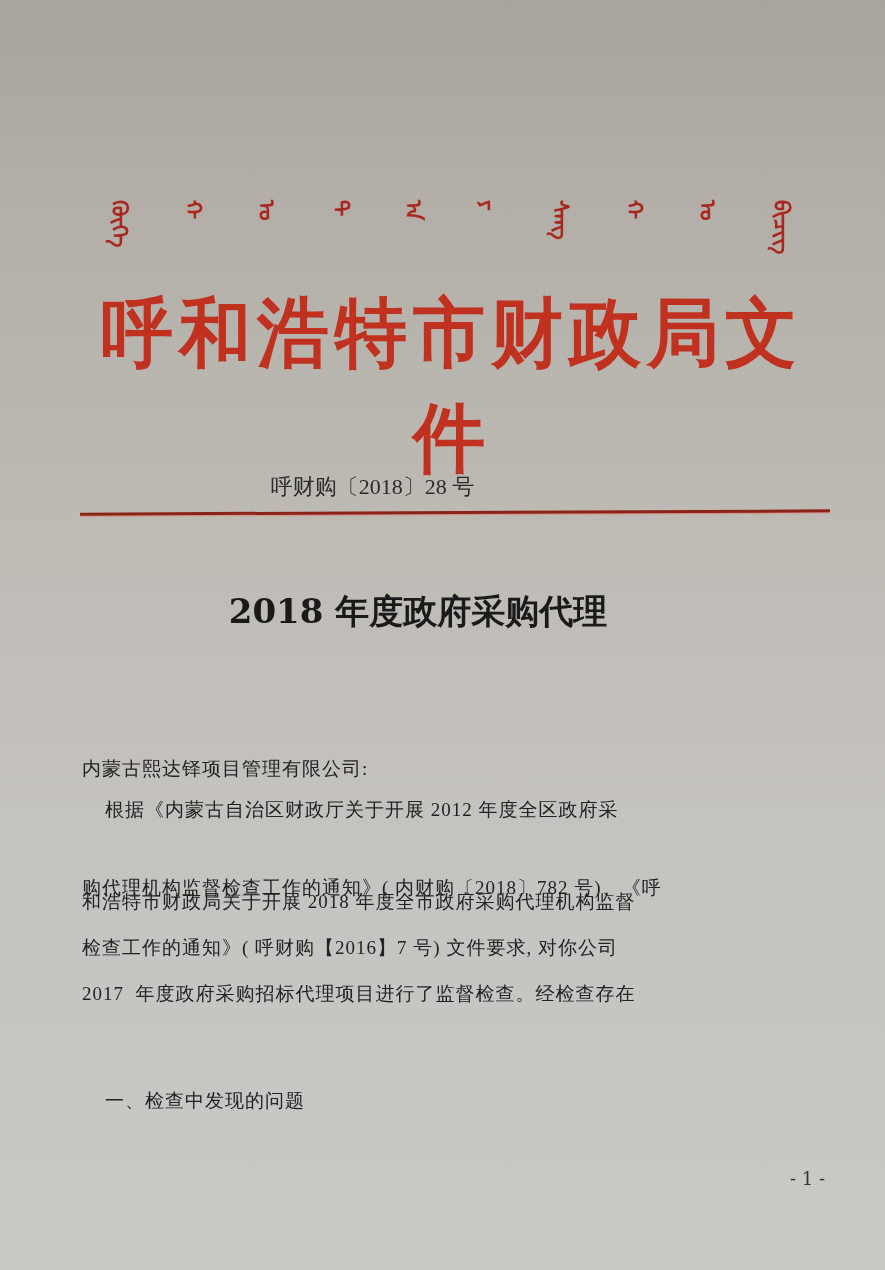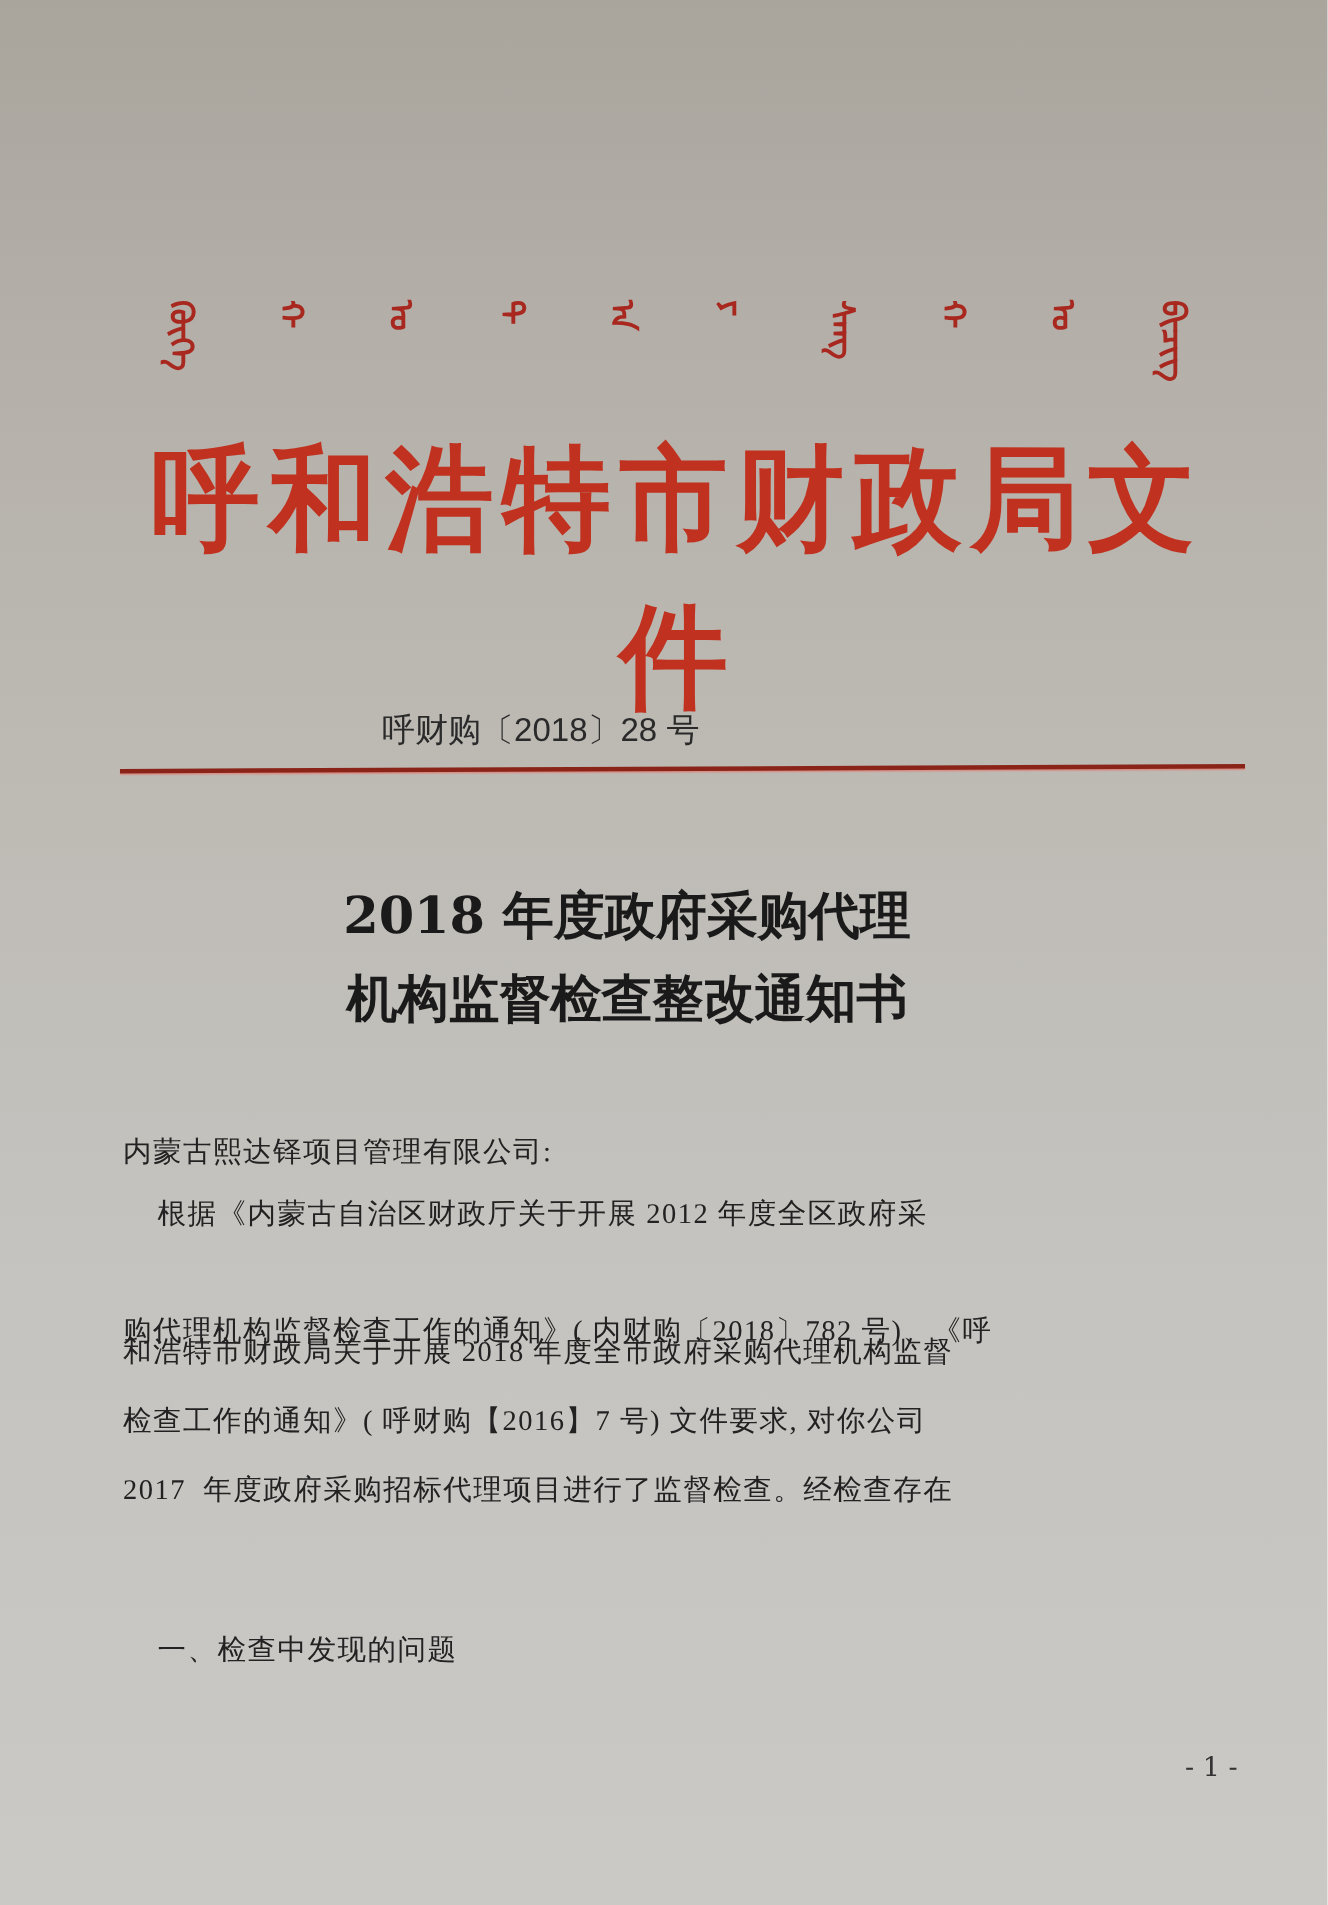--- a/index.html
+++ b/index.html
@@ -19,22 +19,22 @@
     color: #a8281f; font-family: "DejaVu Sans", sans-serif;
     writing-mode: vertical-lr; font-size: 22px; font-weight: bold; letter-spacing: -2px;
   }
   .header-title {
     position: absolute; left: 92px; top: 285px; width: 720px; text-align: center;
     color: #c0321f; font-family: "DejaVu Serif", serif; font-weight: bold;
     font-size: 72px; letter-spacing: 6px; line-height: 100px;
     transform: scaleY(1.05);
   }
   .doc-number {
-    position: absolute; left: 0; width: 721px; top: 472px; text-align: center;
-    font-size: 22px; color: #2a2a2a; font-family: Liberation Sans, sans-serif;
+    position: absolute; left: 12px; width: 721px; top: 472px; text-align: center;
+    font-size: 22px; color: #2a2a2a; font-family: Liberation Serif, serif;
   }
   .red-rule {
     position: absolute; left: 80px; top: 511px; width: 750px; height: 3px;
     background: #8a2418; box-shadow: 0 1px 1px #d88d84; transform: rotate(-0.25deg);
   }
   .title {
     position: absolute; left: 0; width: 836px; text-align: center;
     font-size: 34px; font-weight: bold; line-height: 52px; color: #1a1a1a;
     font-family: "DejaVu Serif", serif;
   }
@@ -68,21 +68,20 @@
     <span class="mglyph">ᠪᠢᠴᠢᠭ</span>
   </div>
 
   <div class="header-title">呼和浩特市财政局文件</div>
 
   <div class="doc-number">呼财购〔2018〕28 号</div>
 
   <div class="red-rule"></div>
 
   <div class="title l1">2018 年度政府采购代理</div>
-  <div class="title l2">机构监督检查整改通知书</div>
 
   <div class="body-text" style="top:750px;">内蒙古熙达铎项目管理有限公司:</div>
 
   <div class="body-text" style="top:791px; white-space:pre;">    根据《内蒙古自治区财政厅关于开展 2012 年度全区政府采</div>
   <div class="body-text" style="top:837px; white-space:pre;margin-top:32px;">购代理机构监督检查工作的通知》( 内财购〔2018〕782 号)、《呼</div>
   <div class="body-text" style="top:883px; white-space:pre;">和浩特市财政局关于开展 2018 年度全市政府采购代理机构监督</div>
   <div class="body-text" style="top:929px; white-space:pre;">检查工作的通知》( 呼财购【2016】7 号) 文件要求, 对你公司</div>
   <div class="body-text" style="top:975px; white-space:pre;">2017  年度政府采购招标代理项目进行了监督检查。经检查存在</div>
 
   <div class="body-text" style="top:1082px; white-space:pre;">    一、检查中发现的问题</div>

